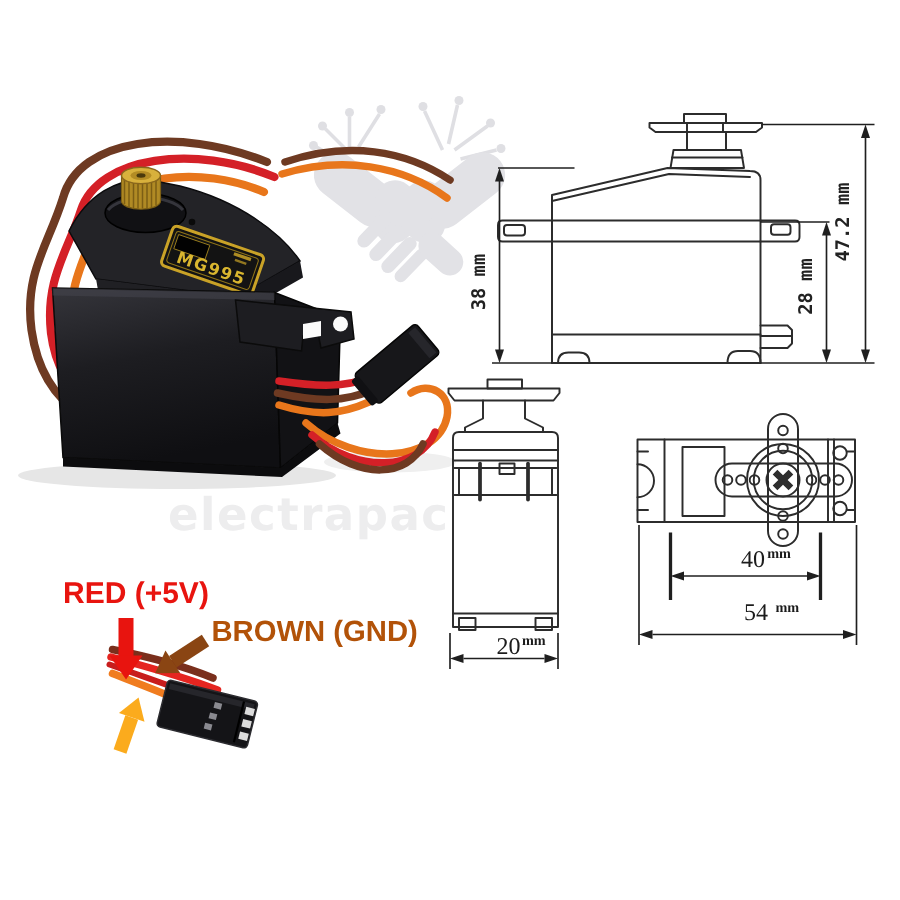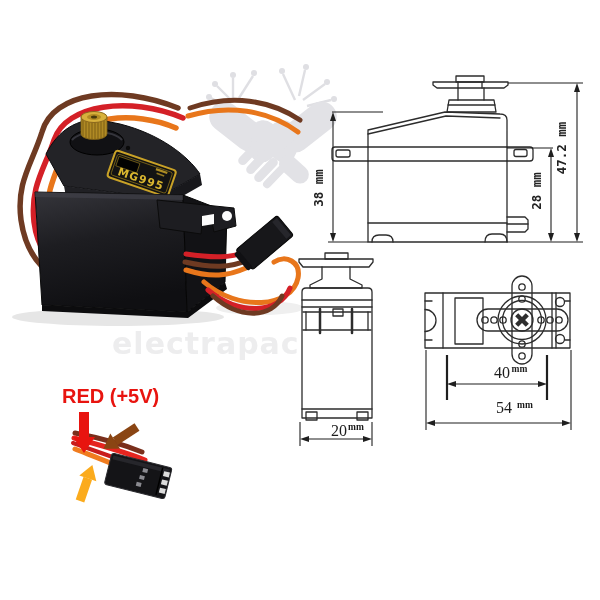--- a/index.html
+++ b/index.html
@@ -10,21 +10,21 @@
   .text-wm{position:absolute;left:112px;top:326px;font-family:"DejaVu Sans",sans-serif;
            font-weight:700;font-size:30px;letter-spacing:1px;color:#ededee;z-index:1;}
   .logo-wm{left:203px;top:50px;z-index:1;}
   
   .photo{left:8px;top:86px;z-index:3;}
   .side-view{left:298px;top:53px;z-index:4;}
   .front-view{left:288px;top:248px;z-index:4;}
   .top-view{left:413px;top:263px;z-index:4;}
   .wiring{left:30px;top:400px;z-index:5;}
   
-  .wire-label{position:absolute;z-index:6;font-weight:800;white-space:nowrap;margin-left:20px;}
+  .wire-label{position:absolute;z-index:6;font-weight:800;white-space:nowrap;}
   .wl-red{left:42px;top:385px;font-size:20px;color:#e8140f;}
   .wl-brown{left:141px;top:410px;font-size:19.5px;color:#b25208;}
   .wl-orange{left:40px;top:498px;font-size:21px;color:#f7941d;}
   
   .tl{stroke:#2c2c2c;stroke-width:1.3;fill:none;stroke-linejoin:round;stroke-linecap:round;}
   .dim{stroke:#1f1f1f;stroke-width:1.1;fill:none;}
   .dimb{stroke:#1f1f1f;stroke-width:2.2;fill:none;}
   .ah{fill:#1f1f1f;stroke:none;}
   .dimtxt{font-family:"DejaVu Sans Mono",monospace;font-size:12.5px;font-weight:600;fill:#222;}
   .sertxt{font-family:"Liberation Serif",serif;font-size:16px;fill:#1c1c1c;}
@@ -325,14 +325,15 @@
       <rect x="34" y="7" width="5" height="4" fill="#8a8a90"></rect>
       <rect x="32.5" y="14.5" width="5" height="4" fill="#8a8a90"></rect>
       <rect x="31" y="22" width="5" height="4" fill="#8a8a90"></rect>
       <rect x="55" y="5" width="6" height="5" fill="#dcdcdc"></rect>
       <rect x="55" y="13.5" width="6" height="5" fill="#dcdcdc"></rect>
       <rect x="55" y="22" width="6" height="5" fill="#dcdcdc"></rect>
     </g>
   </svg>
 
   <div class="wire-label wl-red">RED (+5V)</div>
+  <div class="wire-label wl-brown">BROWN (GND)</div>
 
 </div>
 
 </body></html>

